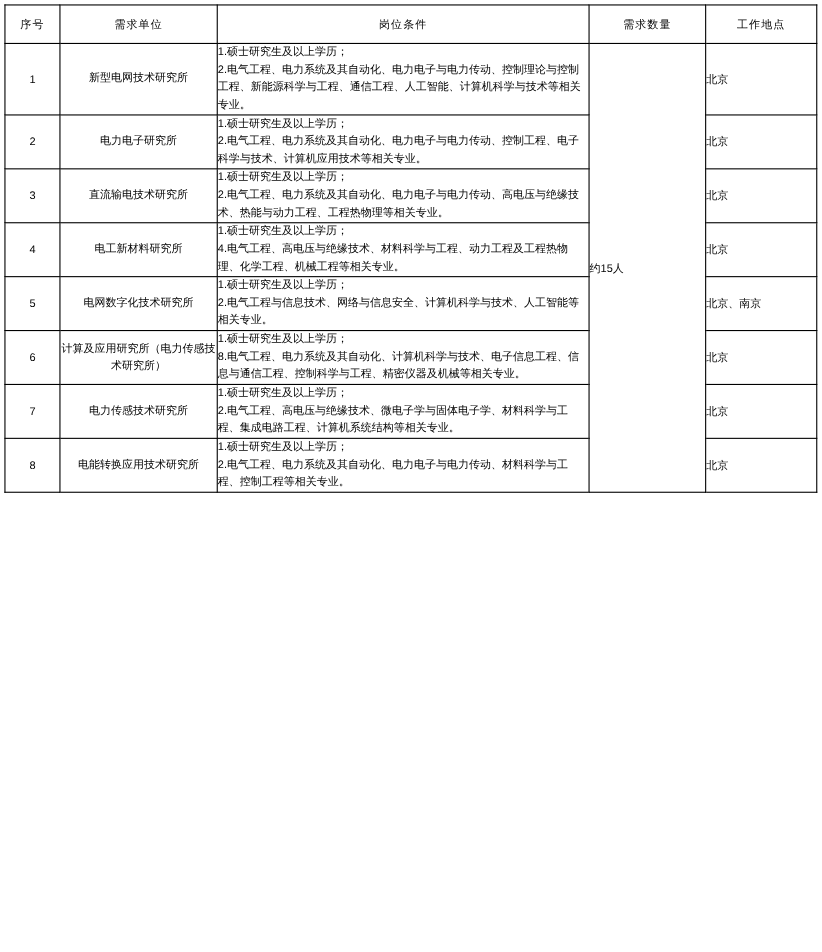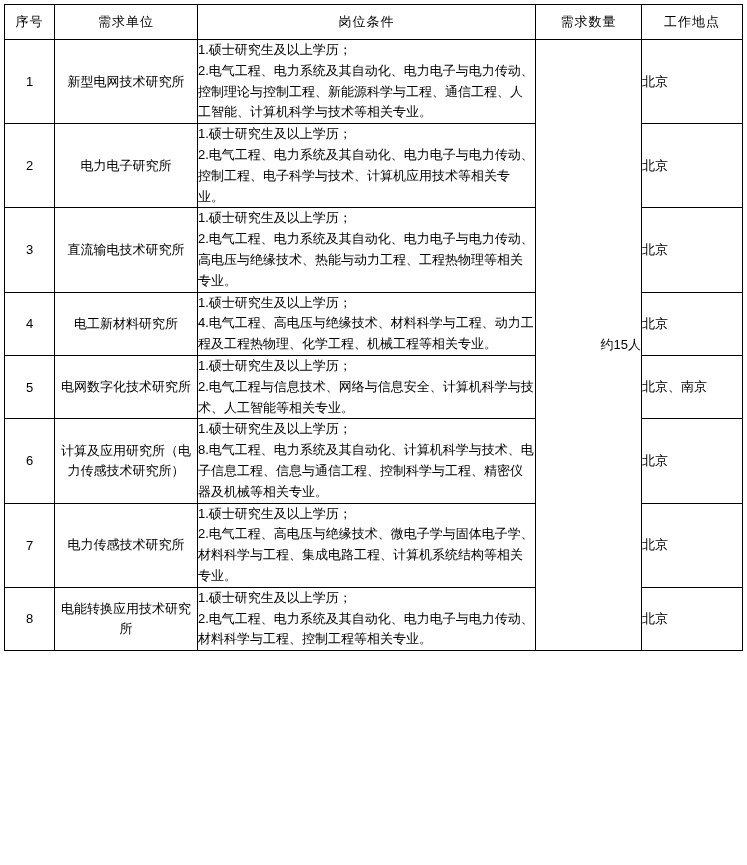--- a/index.html
+++ b/index.html
@@ -25,21 +25,21 @@
     table-layout: fixed;
     width: 738px;
     margin: 4px 0 0 4px;
   }
   table.req-table td,
   table.req-table th {
     border: 1px solid #000000;
     padding: 0;
     vertical-align: middle;
     font-weight: normal;
-    font-size: 13px;
+    font-size: 10px;
   }
   
   col.c-index { width: 50px; }
   col.c-unit  { width: 143px; }
   col.c-cond  { width: 338px; }
   col.c-num   { width: 106px; }
   col.c-loc   { width: 101px; }
 
   thead td {
     text-align: center;
@@ -58,21 +58,21 @@
     line-height: 1.55;
     font-size: 13.5px;
   }
   td.cond-cell {
     text-align: left;
     padding: 5px 7px 5px 8px;
     line-height: 1.6;
     font-size: 13.5px;
   }
   td.num-cell {
-    text-align: right;
+    text-align: left;
     font-size: 13.5px;
   }
   td.loc-cell {
     text-align: left;
     font-size: 13.5px;
   }
   .cond-line {
     white-space: normal;
     word-break: break-all;
   }

